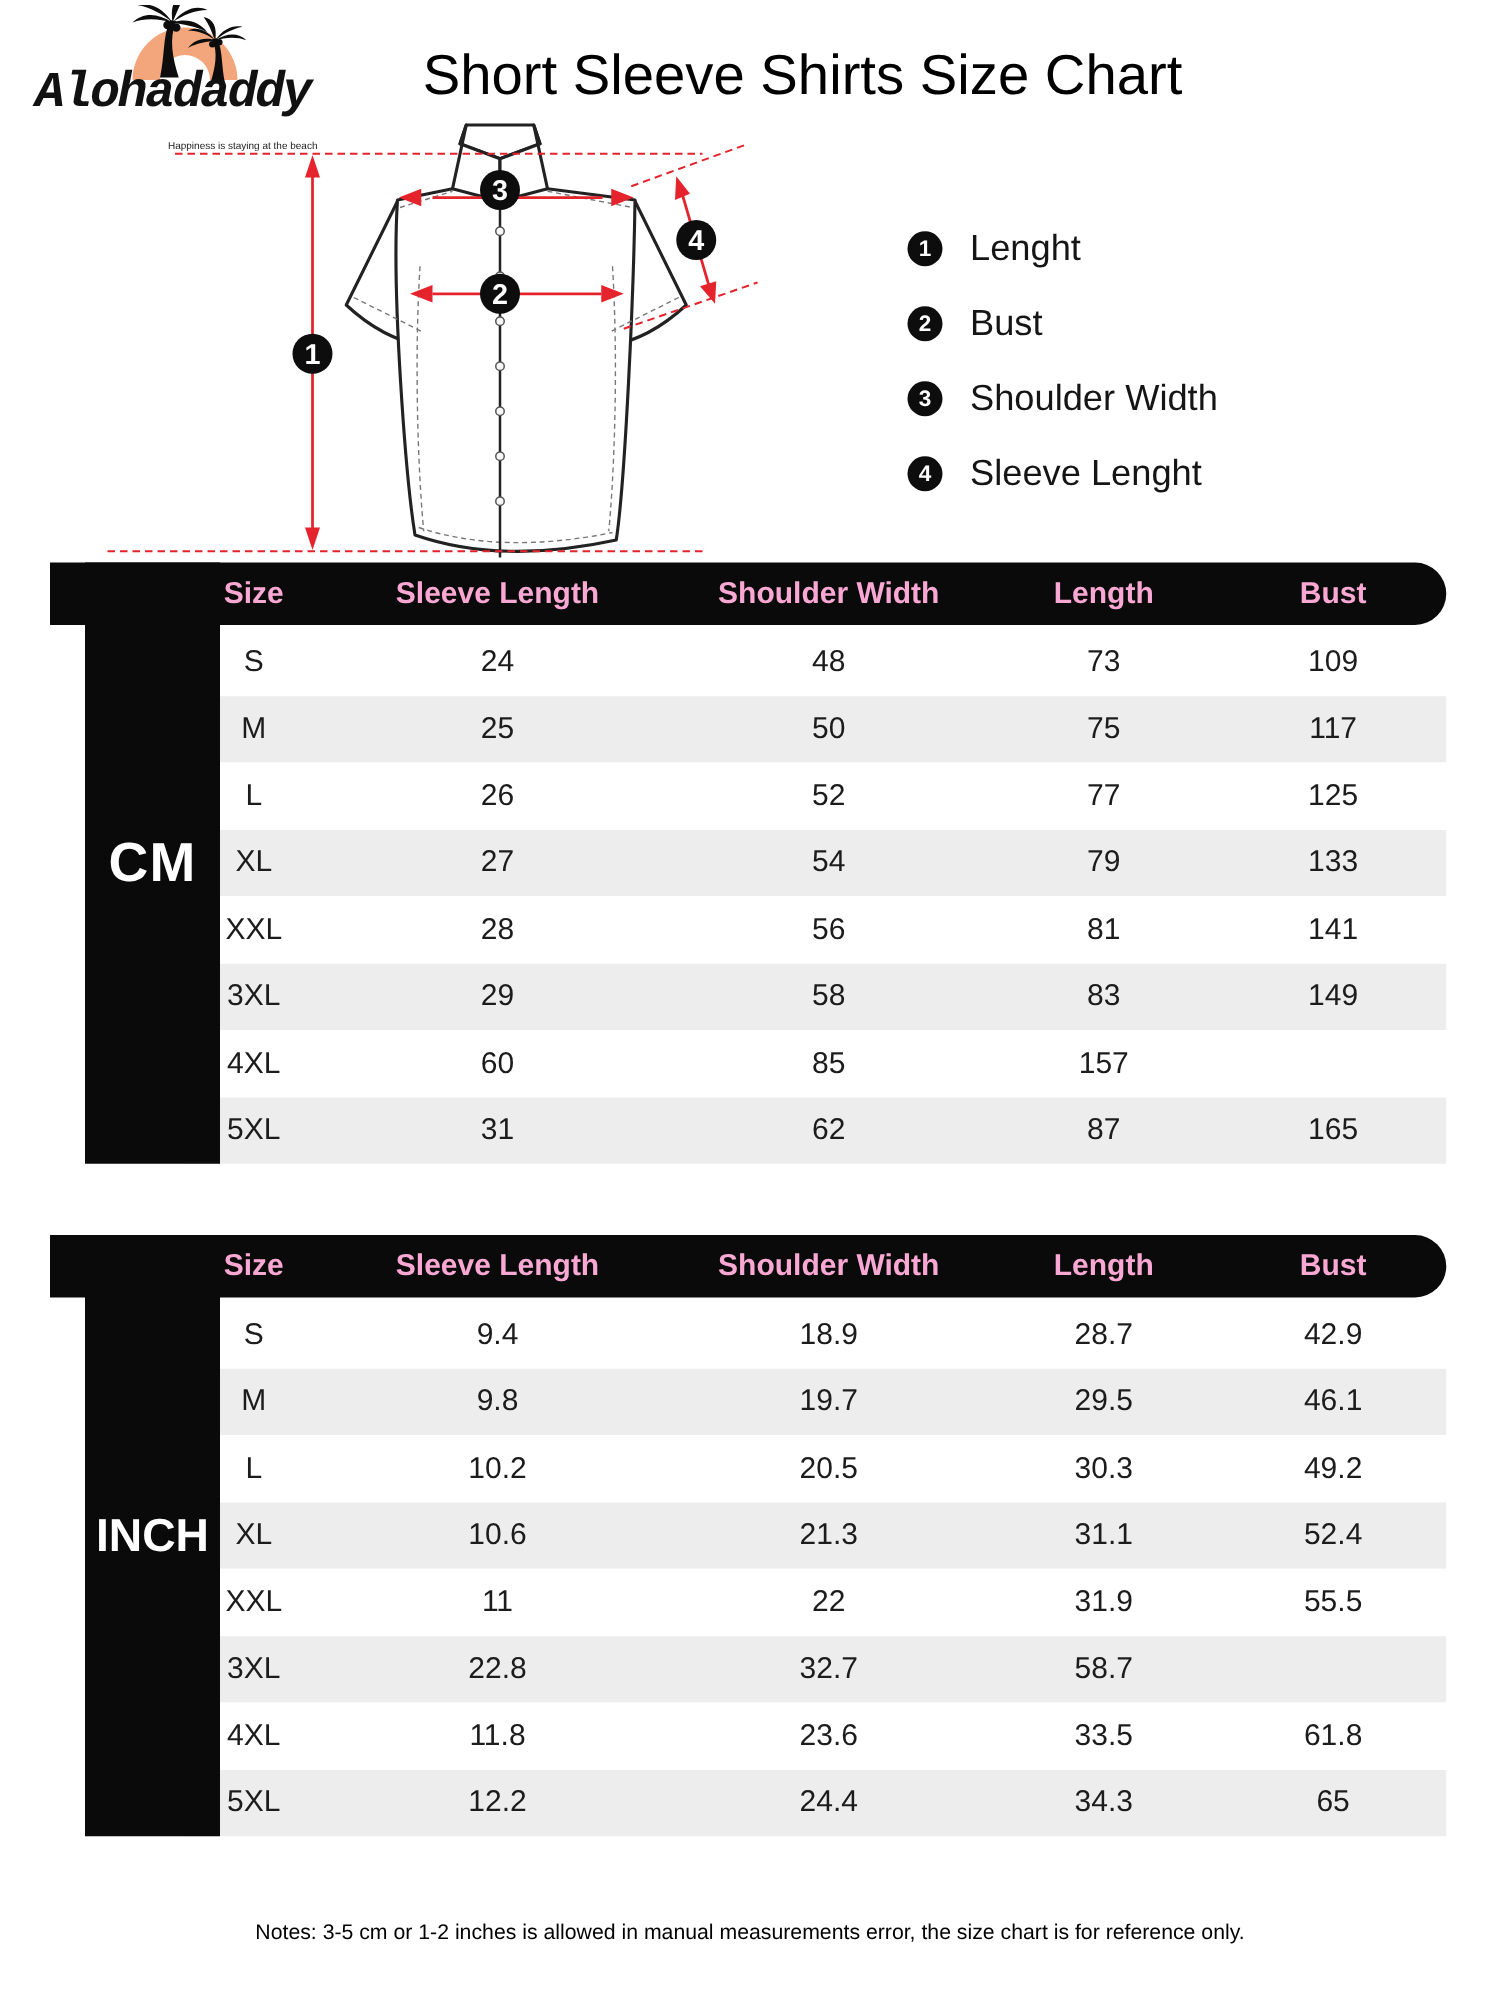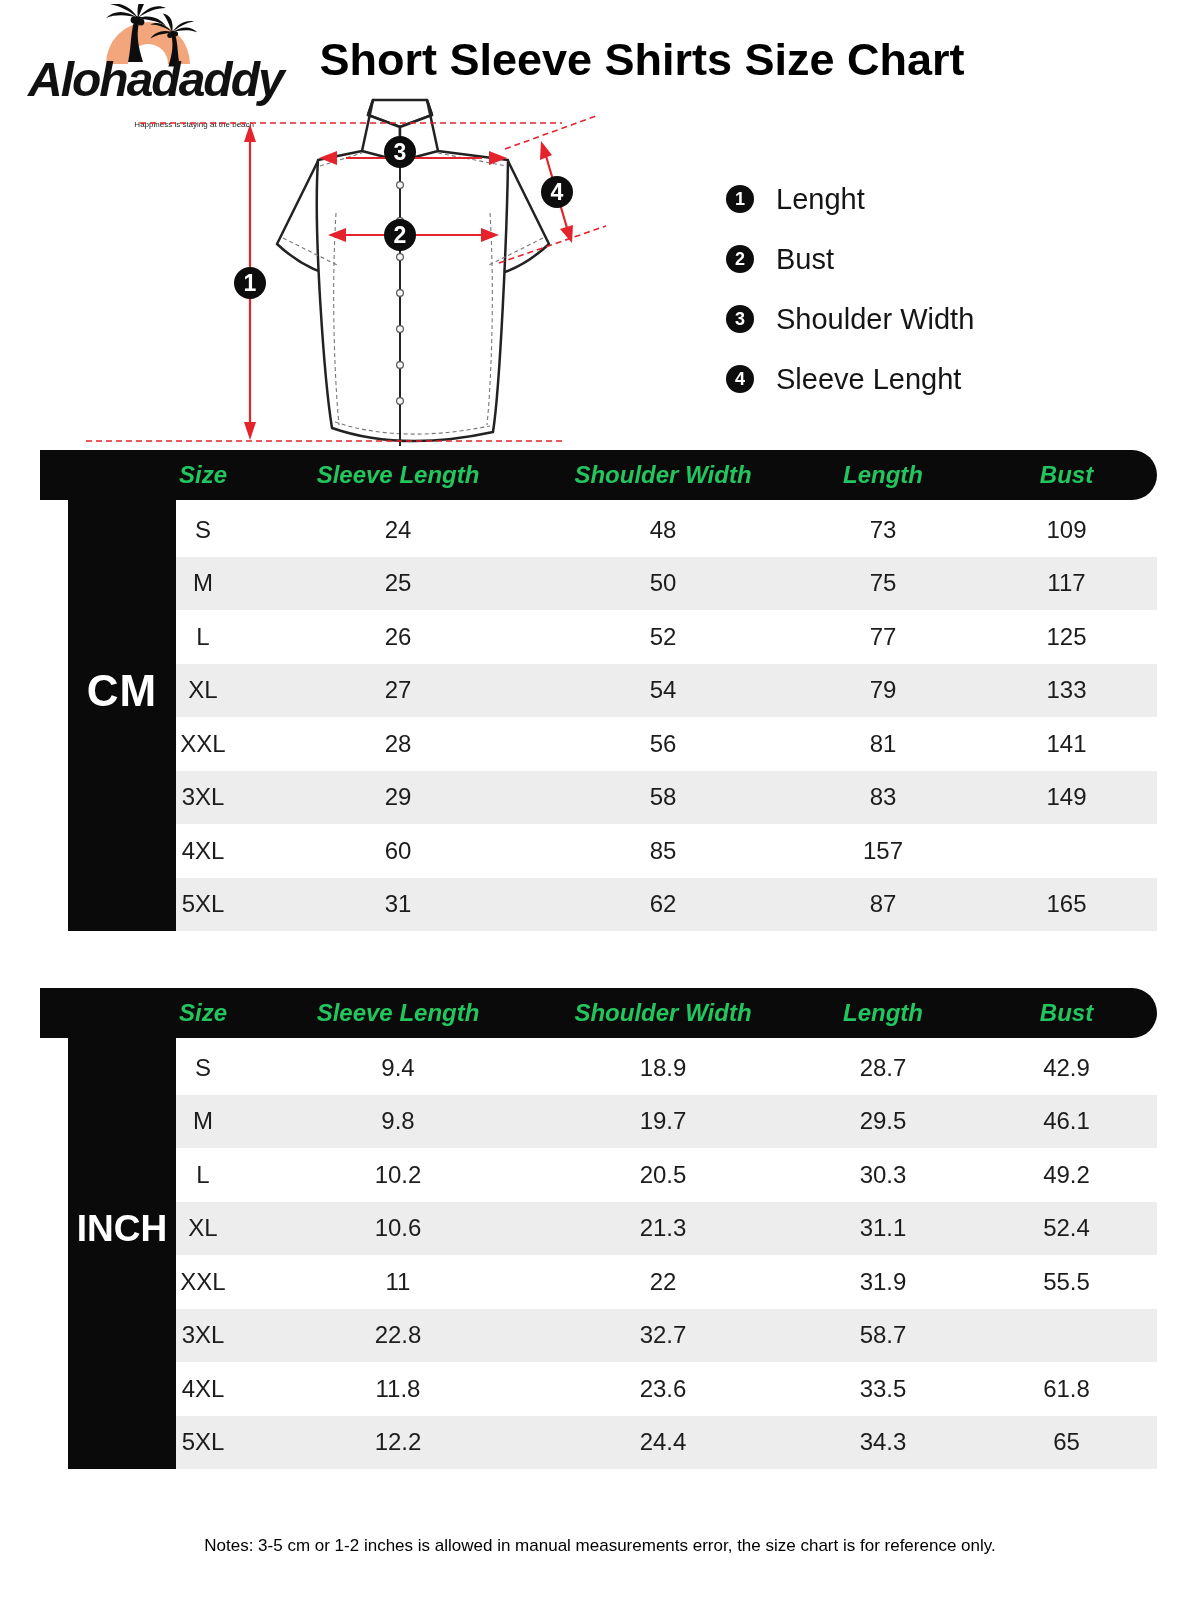--- a/index.html
+++ b/index.html
@@ -2,27 +2,27 @@
 <html><head>
 <meta charset="utf-8">
 <style>
   html,body{margin:0;padding:0;background:#ffffff;}
   .page{position:relative;width:1200px;height:1600px;background:#fff;overflow:hidden;
         font-family:"Liberation Sans",sans-serif;color:#111;}
 
   
   .logo{position:absolute;left:28px;top:4px;width:240px;}
   .logo-art{display:block;margin:0 auto;}
-  .brand{font-family:Liberation Sans, sans-serif;font-style:italic;font-weight:bold;
-         font-size:48px;line-height:1;text-align:right;letter-spacing:-2px;margin-top:-14px;}
+  .brand{font-family:Liberation Mono, monospace;font-style:italic;font-weight:bold;
+         font-size:40px;line-height:1;text-align:left;letter-spacing:-2px;margin-top:-14px;}
   .tagline{font-size:8px;text-align:right;padding-right:14px;margin-top:16px;color:#222;}
 
   
   .page-title{position:absolute;left:642px;top:34px;transform:translateX(-50%);
-              white-space:nowrap;font-size:45px;font-weight:bold;color:#000;}
+              white-space:nowrap;font-size:45px;font-weight:normal;color:#000;}
 
   
   .shirt-svg{position:absolute;left:0;top:95px;}
 
   .legend{position:absolute;left:726px;top:180px;}
   .legend-item{display:flex;align-items:center;height:38px;margin-bottom:22px;}
   .legend-num{width:28px;height:28px;border-radius:50%;background:#0d0d0d;color:#fff;
               font-size:18px;font-weight:bold;text-align:center;line-height:28px;flex:0 0 28px;}
   .legend-label{margin-left:22px;font-size:29px;color:#151515;}
 
@@ -30,21 +30,21 @@
   .size-table{position:absolute;left:40px;width:1117px;height:481px;}
   .table-cm{top:450px;}
   .table-inch{top:988px;}
   .st-side{position:absolute;left:0;top:0;bottom:0;width:108px;background:#0a0a0a;
            display:flex;align-items:center;justify-content:center;color:#fff;
            font-weight:bold;font-size:44px;letter-spacing:1px;margin-left:28px;}
   .table-inch .st-side{font-size:37px;letter-spacing:0;}
   .st-header{position:absolute;left:0;top:0;width:100%;height:50px;background:#0a0a0a;
              border-radius:0 26px 26px 0;box-sizing:border-box;padding-left:108px;
              display:grid;grid-template-columns:110px 280px 250px 190px 177px;
-             align-items:center;color:#22c55e;font-size:24px;font-weight:bold;text-align:center;z-index:2;font-style:italic;}
+             align-items:center;color:#f9a8d4;font-size:24px;font-weight:bold;text-align:center;z-index:2;}
   .st-rows{margin-left:108px;padding-top:53px;}
   .st-row{display:grid;grid-template-columns:110px 280px 250px 190px 177px;height:53.5px;
           align-items:center;text-align:center;font-size:24px;color:#1c1c1c;background:#fff;}
   .st-row:nth-child(even){background:#ededed;}
 
   
   .notes{position:absolute;left:0;top:1536px;width:100%;text-align:center;
          font-size:17px;color:#000;}
 </style>
 </head>

